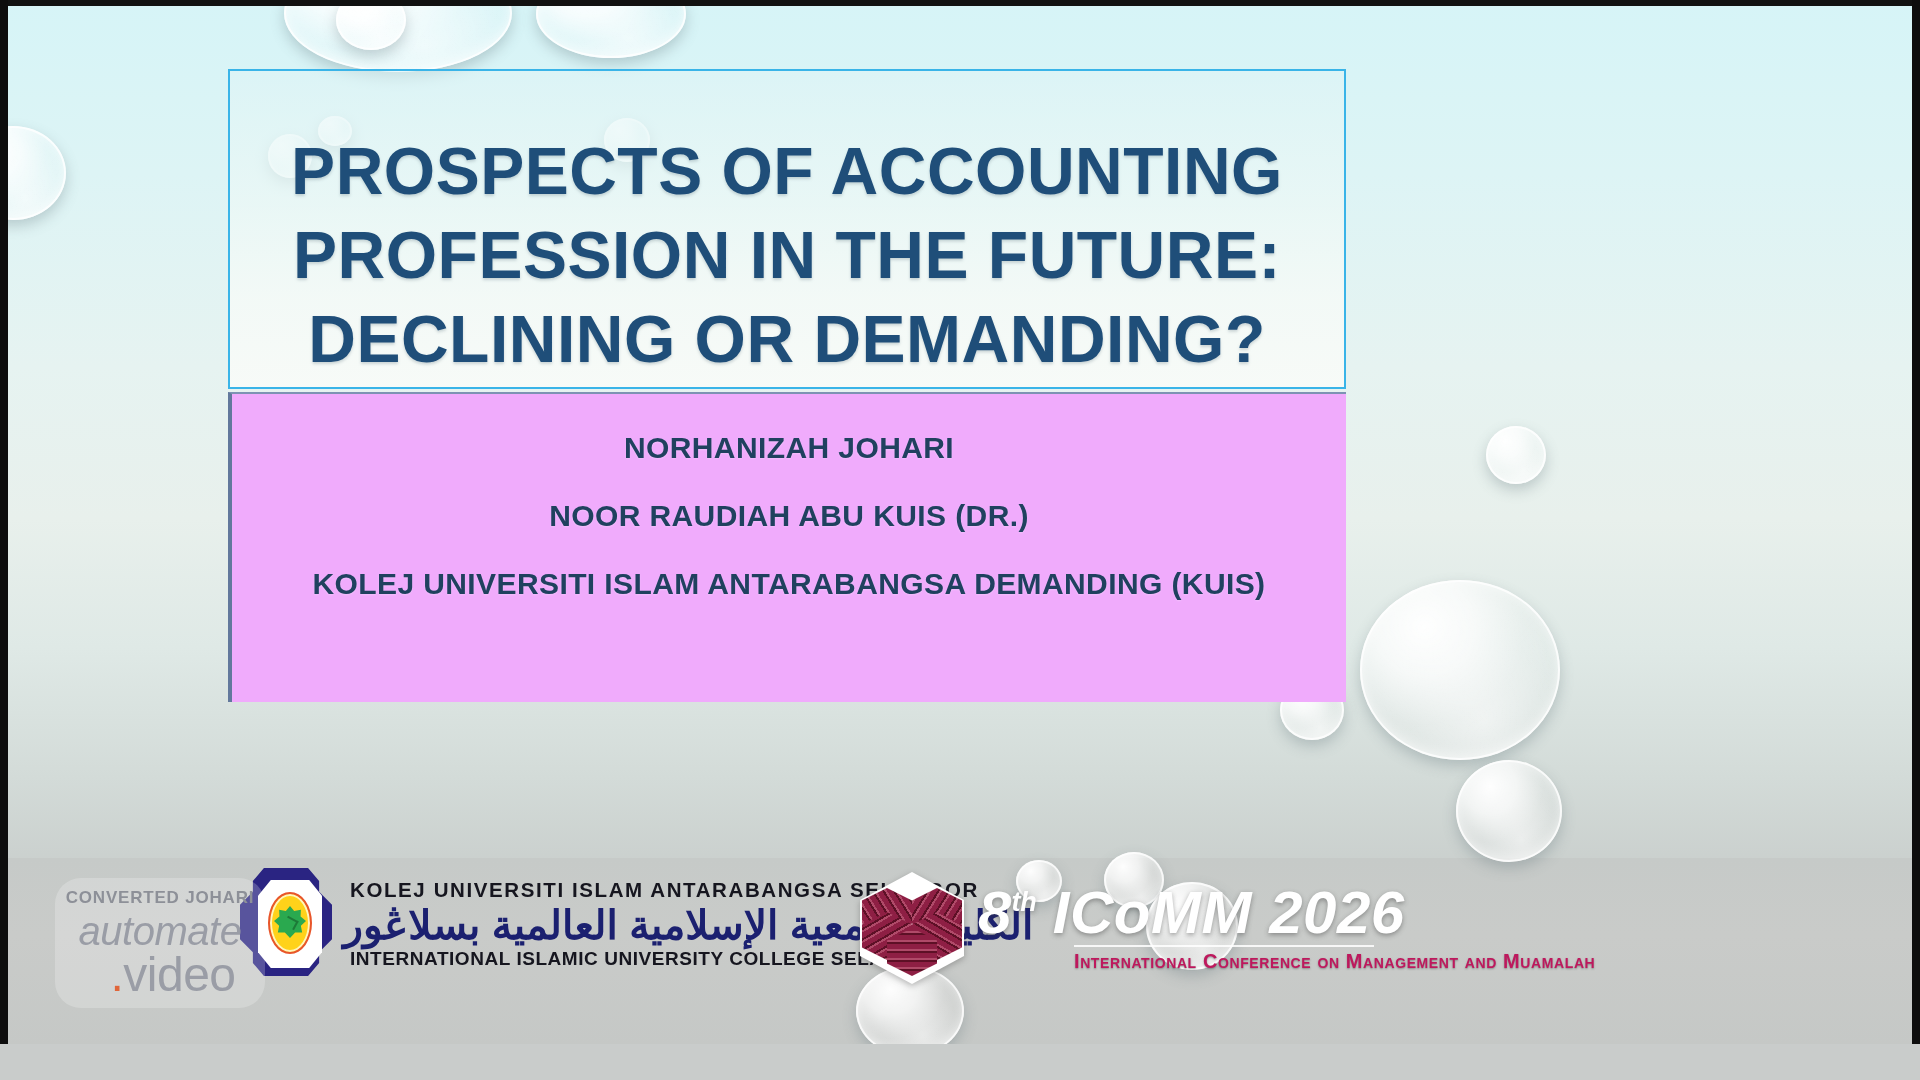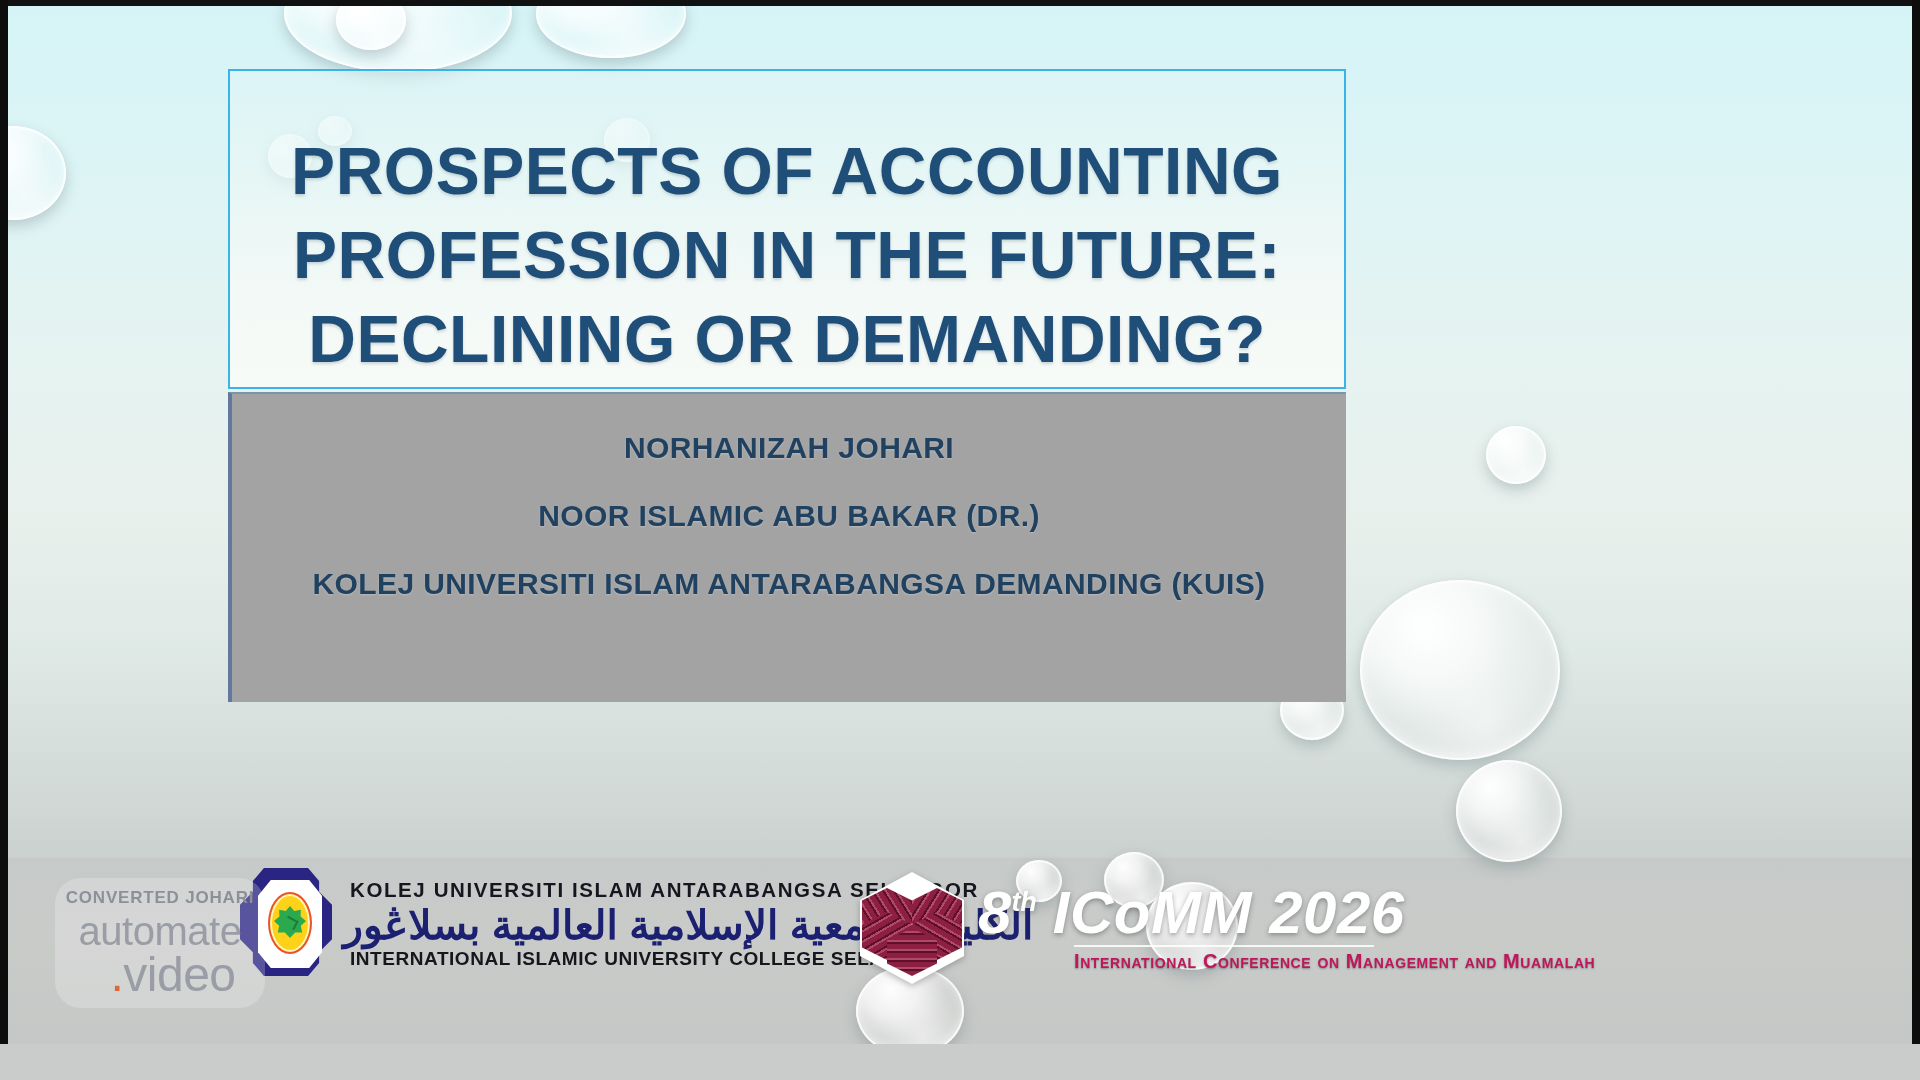--- a/index.html
+++ b/index.html
@@ -68,21 +68,21 @@
     letter-spacing:0.5px;
     color:#1f4e79;
     text-shadow:0 2px 3px rgba(120,140,150,.35);
     white-space:pre-line;
     padding:0 24px 2px 24px;
   }
 
   
   #authors-box{
     position:absolute; left:228px; top:392px; width:1118px; height:310px;
-    background:#a3a3a3;
+    background:#f0abfc;
     border-left:4px solid #62789c;
     border-top:2px solid #7d93b3;
     display:flex; flex-direction:column; justify-content:flex-start;
     padding-top:20px;
   }
   .author-line{
     text-align:center;
     font-weight:700;
     font-size:30px;
     line-height:68px;
@@ -204,20 +204,21 @@
     padding-top:10px;
     pointer-events:none;
   }
   #wm-top{
     font-size:17px; font-weight:700; letter-spacing:.8px; color:#8d9098;
     white-space:nowrap;
   }
   #wm-main{
     font-size:40px; font-weight:400; color:#9a9da6; line-height:46px;
     letter-spacing:-.5px;
+    font-style:italic;
   }
   #wm-bottom{
     font-size:48px; font-weight:400; color:#9a9da6; line-height:42px;
     letter-spacing:-.5px; margin-left:26px;
   }
   #wm-dot{ color:#e0663a; }
 
   
   #bottom-strip{
     position:absolute; left:0; top:1066px; width:1920px; height:14px;
@@ -261,21 +262,21 @@
   <div class="droplet" style="left:1280px;top:680px;width:64px;height:60px;"></div>
 
   <div id="title-frame">
     <div id="title-text">PROSPECTS OF ACCOUNTING
 PROFESSION IN THE FUTURE:
 DECLINING OR DEMANDING?</div>
   </div>
 
   <div id="authors-box">
     <div class="author-line">NORHANIZAH JOHARI</div>
-    <div class="author-line">NOOR ISLAMIC ABU BAKAR (DR.)</div>
+    <div class="author-line">NOOR RAUDIAH ABU KUIS (DR.)</div>
     <div class="author-line">KOLEJ UNIVERSITI ISLAM ANTARABANGSA DEMANDING (KUIS)</div>
   </div>
 
   <div id="kuis-logo-wrap">
     <div id="kuis-mark">
       <div class="shape-a"></div>
       <div class="shape-white"></div>
       <div class="kuis-oval"></div>
       <div class="kuis-star"></div>
     </div>

